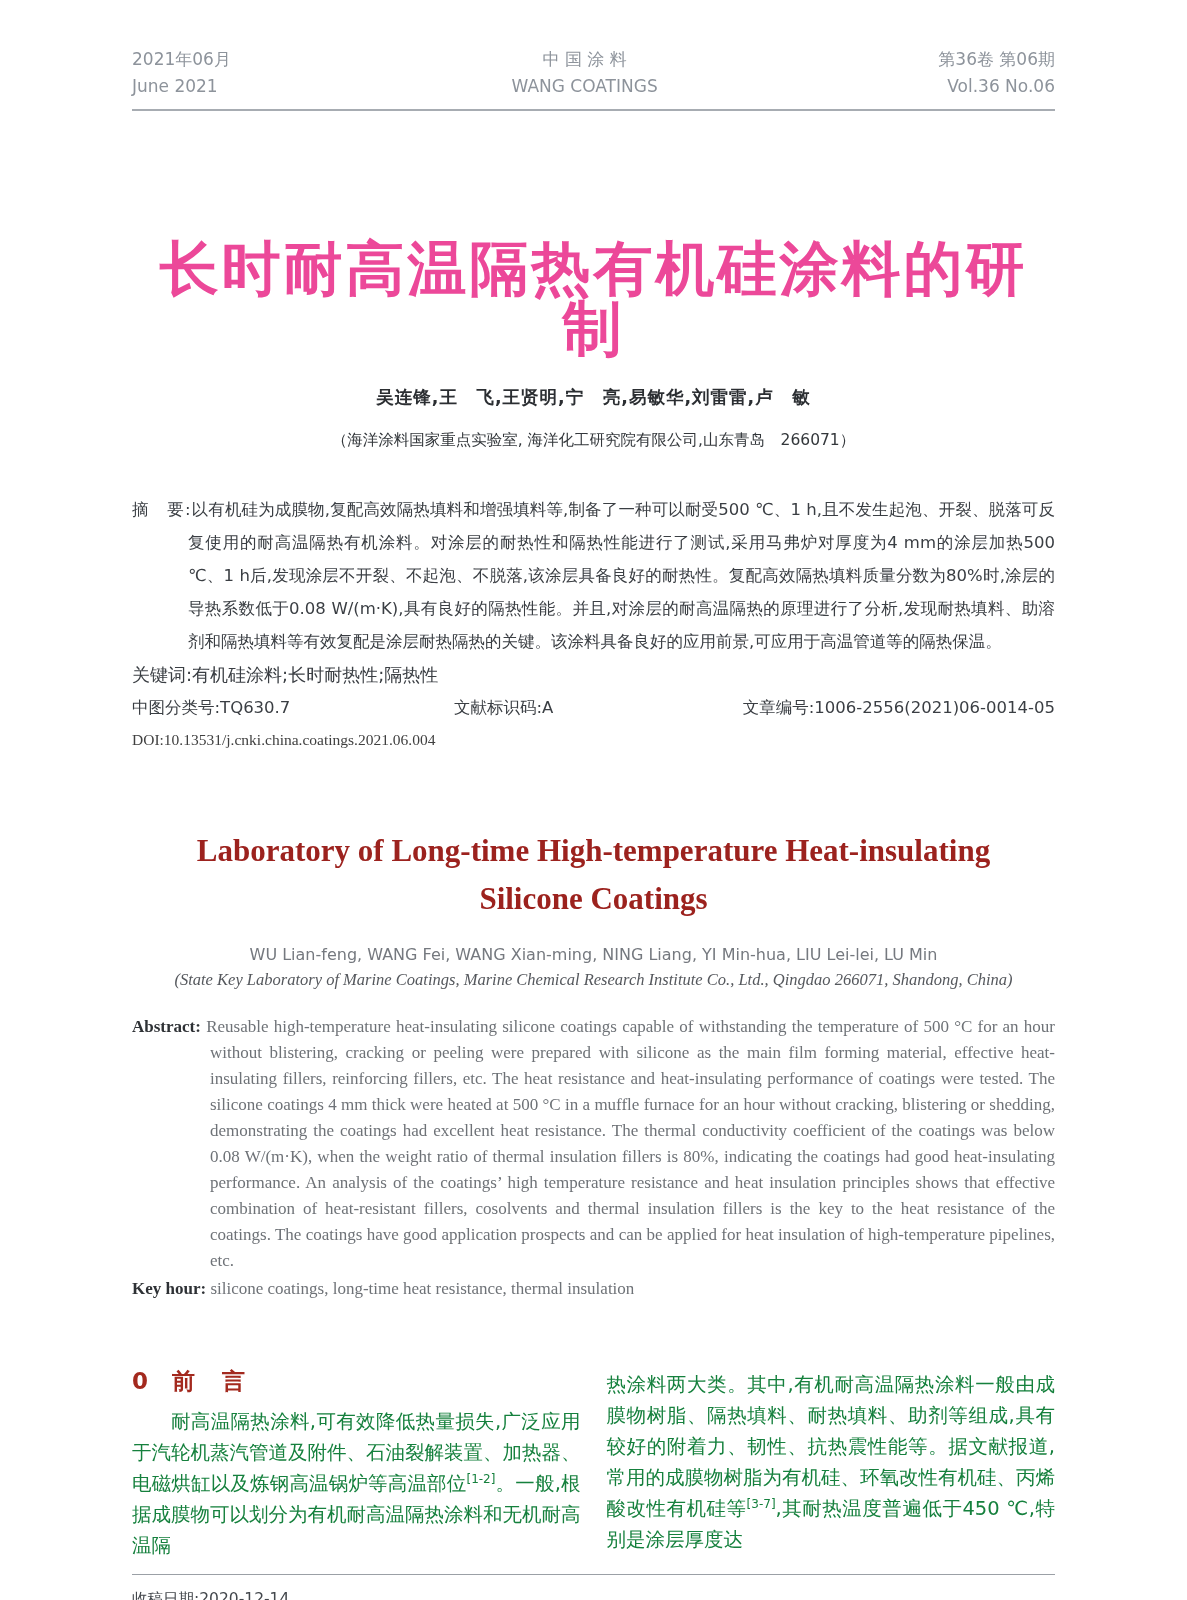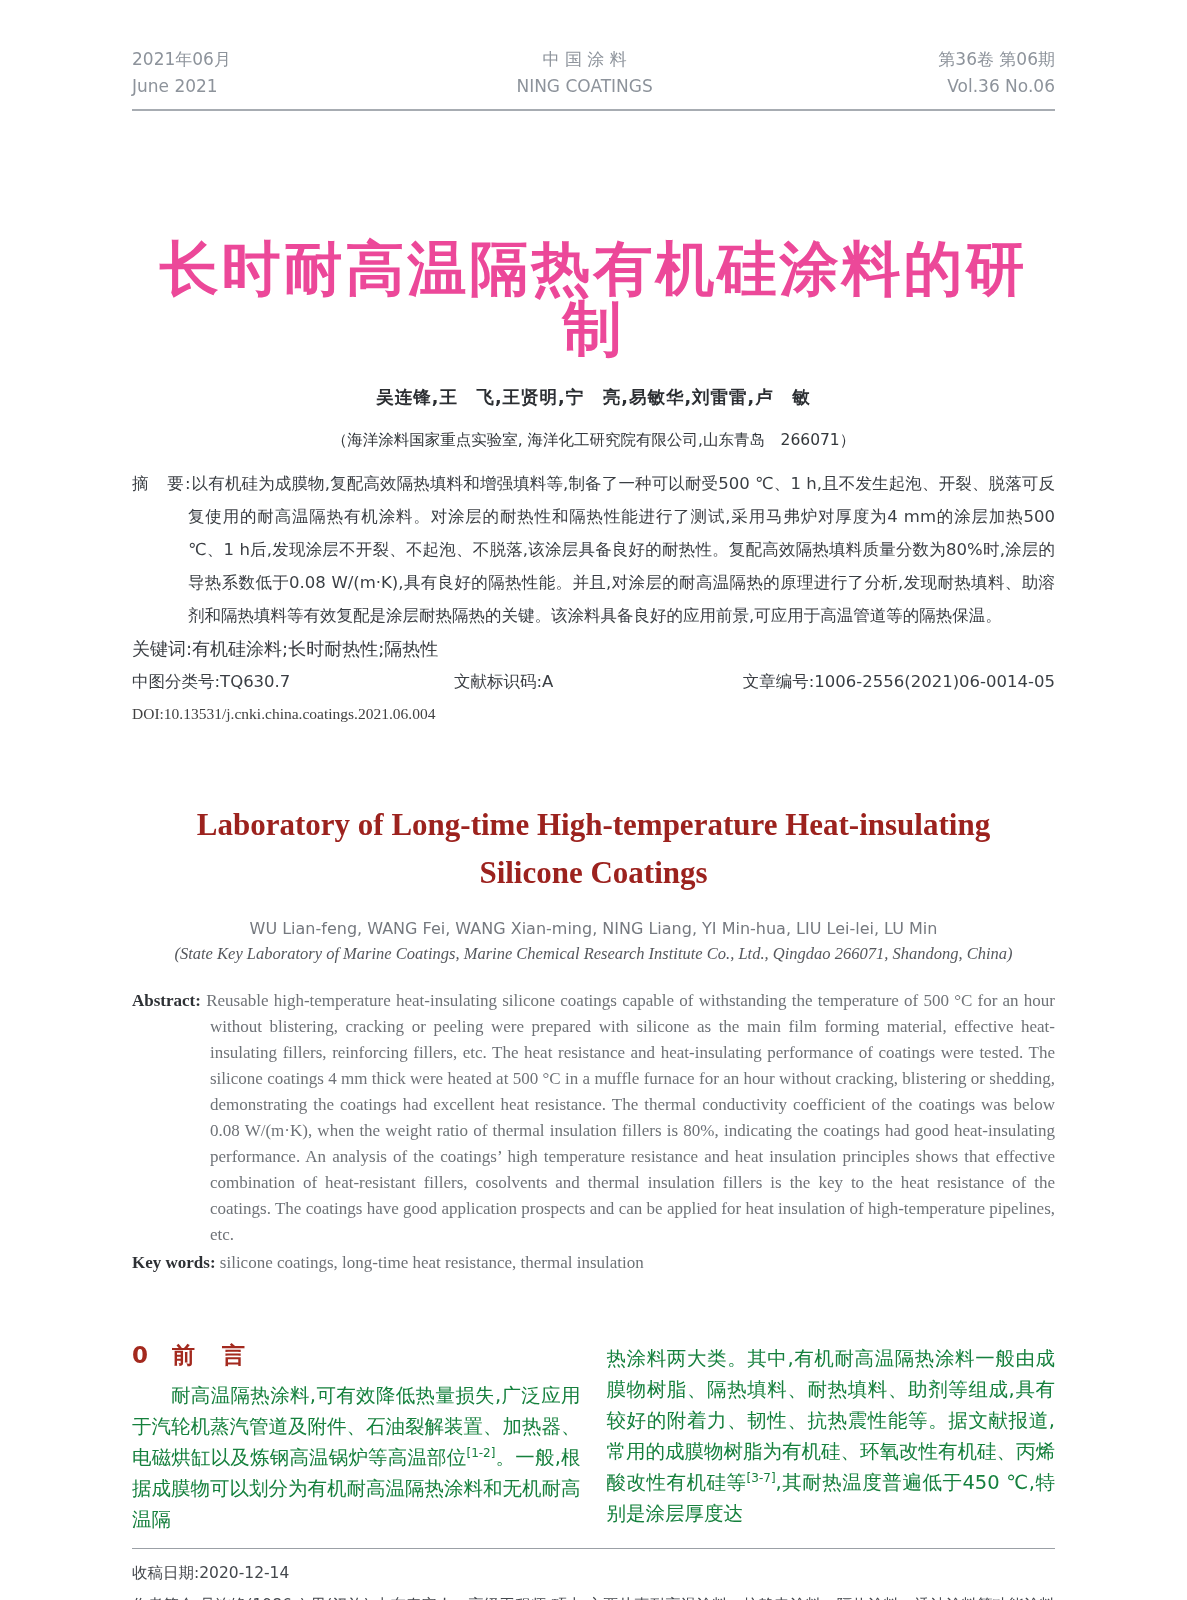--- a/index.html
+++ b/index.html
@@ -31,21 +31,21 @@
     margin-top:26px; text-align:center;
     font-size:17.5px; font-weight:700; color:#2b2e32; letter-spacing:1px;
   }
   .affiliation-cn{
     margin-top:21px; text-align:center;
     font-size:15.5px; color:#33373b;
   }
 
   
   .abstract-cn{
-    margin:16px 0 0 0; font-size:16.5px; line-height:33px; color:#3a3e43;
+    margin:42px 0 0 0; font-size:16.5px; line-height:33px; color:#3a3e43;
     text-align:justify; padding-left:56px; text-indent:-56px;
   }
   .abstract-cn .label{ letter-spacing:1px; }
   .keywords-cn{ margin:0; font-size:18px; line-height:33px; color:#3a3e43; }
   .meta-row{ display:flex; font-size:16.5px; line-height:33px; color:#3a3e43; }
   .meta-item-1{ width:322px; }
   .meta-item-2{ flex:1; }
   .doi-line{
     font-family:"Liberation Serif","DejaVu Serif",serif;
     font-size:15.5px; line-height:31px; color:#404040;
@@ -107,21 +107,21 @@
 
 <div class="page">
 
   <header class="journal-header">
     <div class="jh-col left">
       <div>2021年06月</div>
       <div>June 2021</div>
     </div>
     <div class="jh-col center">
       <div>中 国 涂 料</div>
-      <div>NING COATINGS</div>
+      <div>WANG COATINGS</div>
     </div>
     <div class="jh-col right">
       <div>第36卷 第06期</div>
       <div>Vol.36 No.06</div>
     </div>
   </header>
 
   <h1 class="title-cn">长时耐高温隔热有机硅涂料的研制</h1>
 
   <div class="authors-cn">吴连锋,王　飞,王贤明,宁　亮,易敏华,刘雷雷,卢　敏</div>
@@ -139,21 +139,21 @@
 
   <div class="doi-line">DOI:10.13531/j.cnki.china.coatings.2021.06.004</div>
 
   <h2 class="title-en"><span>Laboratory of Long-time High-temperature Heat-insulating</span><br><span>Silicone Coatings</span></h2>
 
   <div class="authors-en">WU Lian-feng, WANG Fei, WANG Xian-ming, NING Liang, YI Min-hua, LIU Lei-lei, LU Min</div>
   <div class="affiliation-en">(State Key Laboratory of Marine Coatings, Marine Chemical Research Institute Co., Ltd., Qingdao 266071, Shandong, China)</div>
 
   <p class="abstract-en"><span class="label-en">Abstract:</span> <span>Reusable high-temperature heat-insulating silicone coatings capable of withstanding the temperature of 500 °C for an hour without blistering, cracking or peeling were prepared with silicone as the main film forming material, effective heat-insulating fillers, reinforcing fillers, etc. The heat resistance and heat-insulating performance of coatings were tested. The silicone coatings 4 mm thick were heated at 500 °C in a muffle furnace for an hour without cracking, blistering or shedding, demonstrating the coatings had excellent heat resistance. The thermal conductivity coefficient of the coatings was below 0.08 W/(m·K), when the weight ratio of thermal insulation fillers is 80%, indicating the coatings had good heat-insulating performance. An analysis of the coatings’ high temperature resistance and heat insulation principles shows that effective combination of heat-resistant fillers, cosolvents and thermal insulation fillers is the key to the heat resistance of the coatings. The coatings have good application prospects and can be applied for heat insulation of high-temperature pipelines, etc.</span></p>
 
-  <p class="keywords-en"><span class="label-en">Key words:</span> <span>silicone coatings, long-time heat resistance, thermal insulation</span></p>
+  <p class="keywords-en"><span class="label-en">Key hour:</span> <span>silicone coatings, long-time heat resistance, thermal insulation</span></p>
 
   <div class="columns">
     <div class="col left">
       <h3 class="section-heading"><span>0</span><span class="sec-title">前　言</span></h3>
       <p class="body-par first-indent"><span>耐高温隔热涂料,可有效降低热量损失,广泛应用于汽轮机蒸汽管道及附件、石油裂解装置、加热器、电磁烘缸以及炼钢高温锅炉等高温部位</span><sup>[1-2]</sup><span>。一般,根据成膜物可以划分为有机耐高温隔热涂料和无机耐高温隔</span></p>
     </div>
     <div class="col right">
       <p class="body-par"><span>热涂料两大类。其中,有机耐高温隔热涂料一般由成膜物树脂、隔热填料、耐热填料、助剂等组成,具有较好的附着力、韧性、抗热震性能等。据文献报道,常用的成膜物树脂为有机硅、环氧改性有机硅、丙烯酸改性有机硅等</span><sup>[3-7]</sup><span>,其耐热温度普遍低于450 ℃,特别是涂层厚度达</span></p>
     </div>
   </div>

